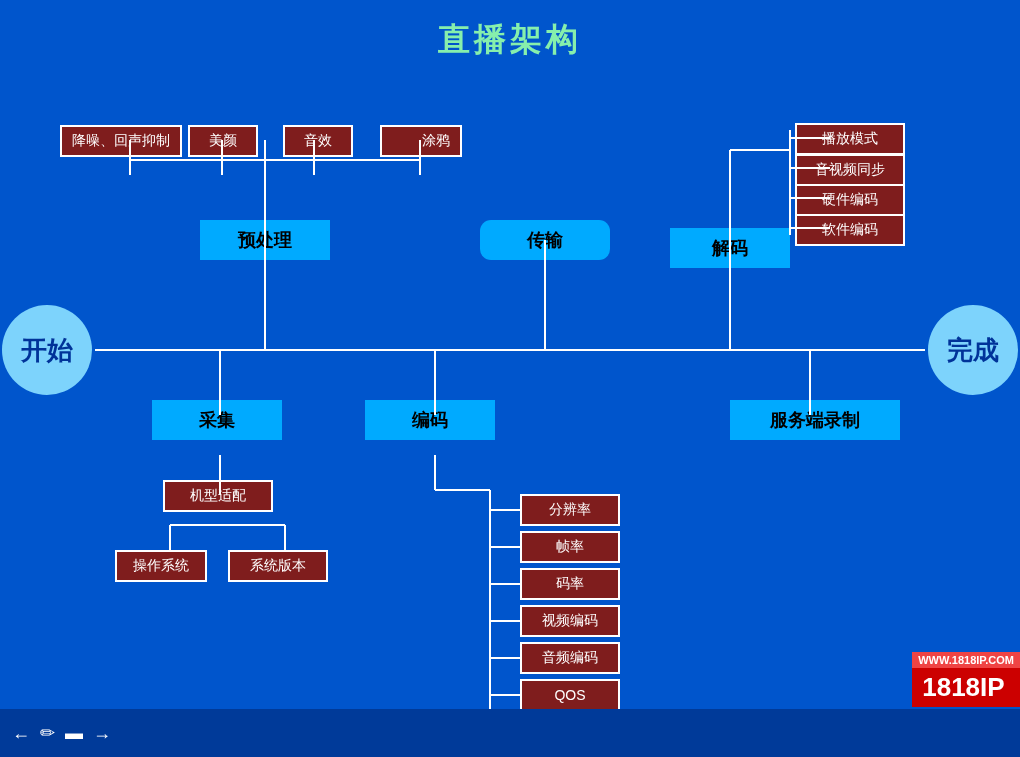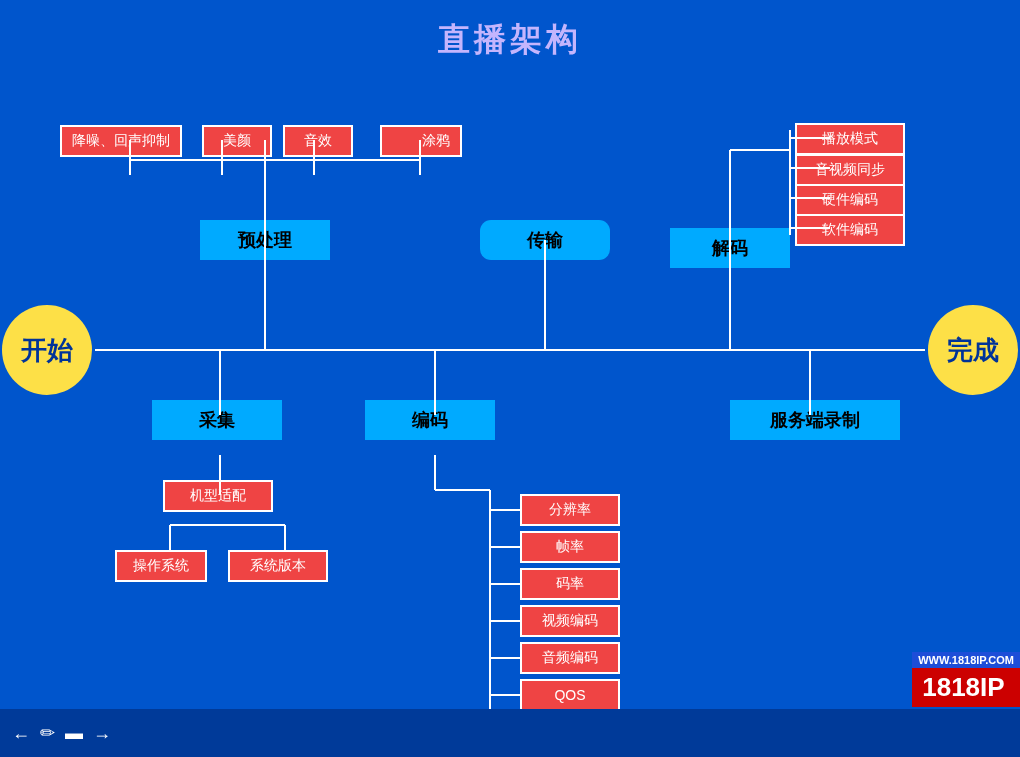--- a/index.html
+++ b/index.html
@@ -6,40 +6,40 @@
     body {
       width: 1020px;
       height: 757px;
       background-color: #0055cc;
       font-family: "Microsoft YaHei", "SimHei", sans-serif;
       overflow: hidden;
       position: relative;
     }
     #main-title {
       text-align: center;
-      color: #c4b5fd;
+      color: #86efac;
       font-size: 32px;
       font-weight: bold;
       padding-top: 18px;
       letter-spacing: 4px;
     }
     #diagram-area {
       position: absolute;
       top: 60px;
       left: 0;
       width: 1020px;
       height: 660px;
     }
     
     .circle-node {
       position: absolute;
       width: 90px;
       height: 90px;
       border-radius: 50%;
-      background: #fde047;
+      background: #7dd3fc;
       display: flex;
       align-items: center;
       justify-content: center;
       font-size: 26px;
       font-weight: bold;
       color: #003399;
       z-index: 10;
     }
     #circle-start { left: 2px; top: 245px; }
     #circle-end { right: 2px; top: 245px; }
@@ -55,21 +55,21 @@
       display: flex;
       align-items: center;
       justify-content: center;
       padding: 6px 16px;
       min-width: 100px;
       height: 40px;
     }
     
     .white-box {
       position: absolute;
-      background: #ef4444;
+      background: #7f1d1d;
       border: 2px solid white;
       color: white;
       font-size: 14px;
       display: flex;
       align-items: center;
       justify-content: center;
       padding: 4px 10px;
       height: 32px;
       white-space: nowrap;
     }
@@ -105,21 +105,21 @@
     }
 
     
     #watermark {
       position: absolute;
       bottom: 50px;
       right: 0;
       z-index: 30;
     }
     #watermark-top {
-      background: #1d4ed8;
+      background: #ef4444;
       color: white;
       font-size: 11px;
       text-align: right;
       padding: 2px 6px;
       font-weight: bold;
     }
     #watermark-bottom {
       background: #cc0000;
       color: white;
       font-size: 26px;
@@ -195,21 +195,21 @@
 
   <div id="circle-start" class="circle-node">
     <span>开始</span>
   </div>
 
   <div id="circle-end" class="circle-node">
     <span>完成</span>
   </div>
 
   <div class="white-box" style="left:60px; top:65px; min-width:120px;">降噪、回声抑制</div>
-  <div class="white-box" style="left:202px; top:65px; min-width:70px;">美颜</div>
+  <div class="white-box" style="left:188px; top:65px; min-width:70px;">美颜</div>
   <div class="white-box" style="left:283px; top:65px; min-width:70px;">音效</div>
   <div class="white-box" style="left:380px; top:65px; min-width:70px;padding-left:40px;">涂鸦</div>
 
   <div class="blue-box" style="left:200px; top:160px; width:130px;">
     <span>预处理</span>
   </div>
 
   <div class="blue-box" style="left:480px; top:160px; width:130px;border-radius:11px;">
     <span>传输</span>
   </div>

